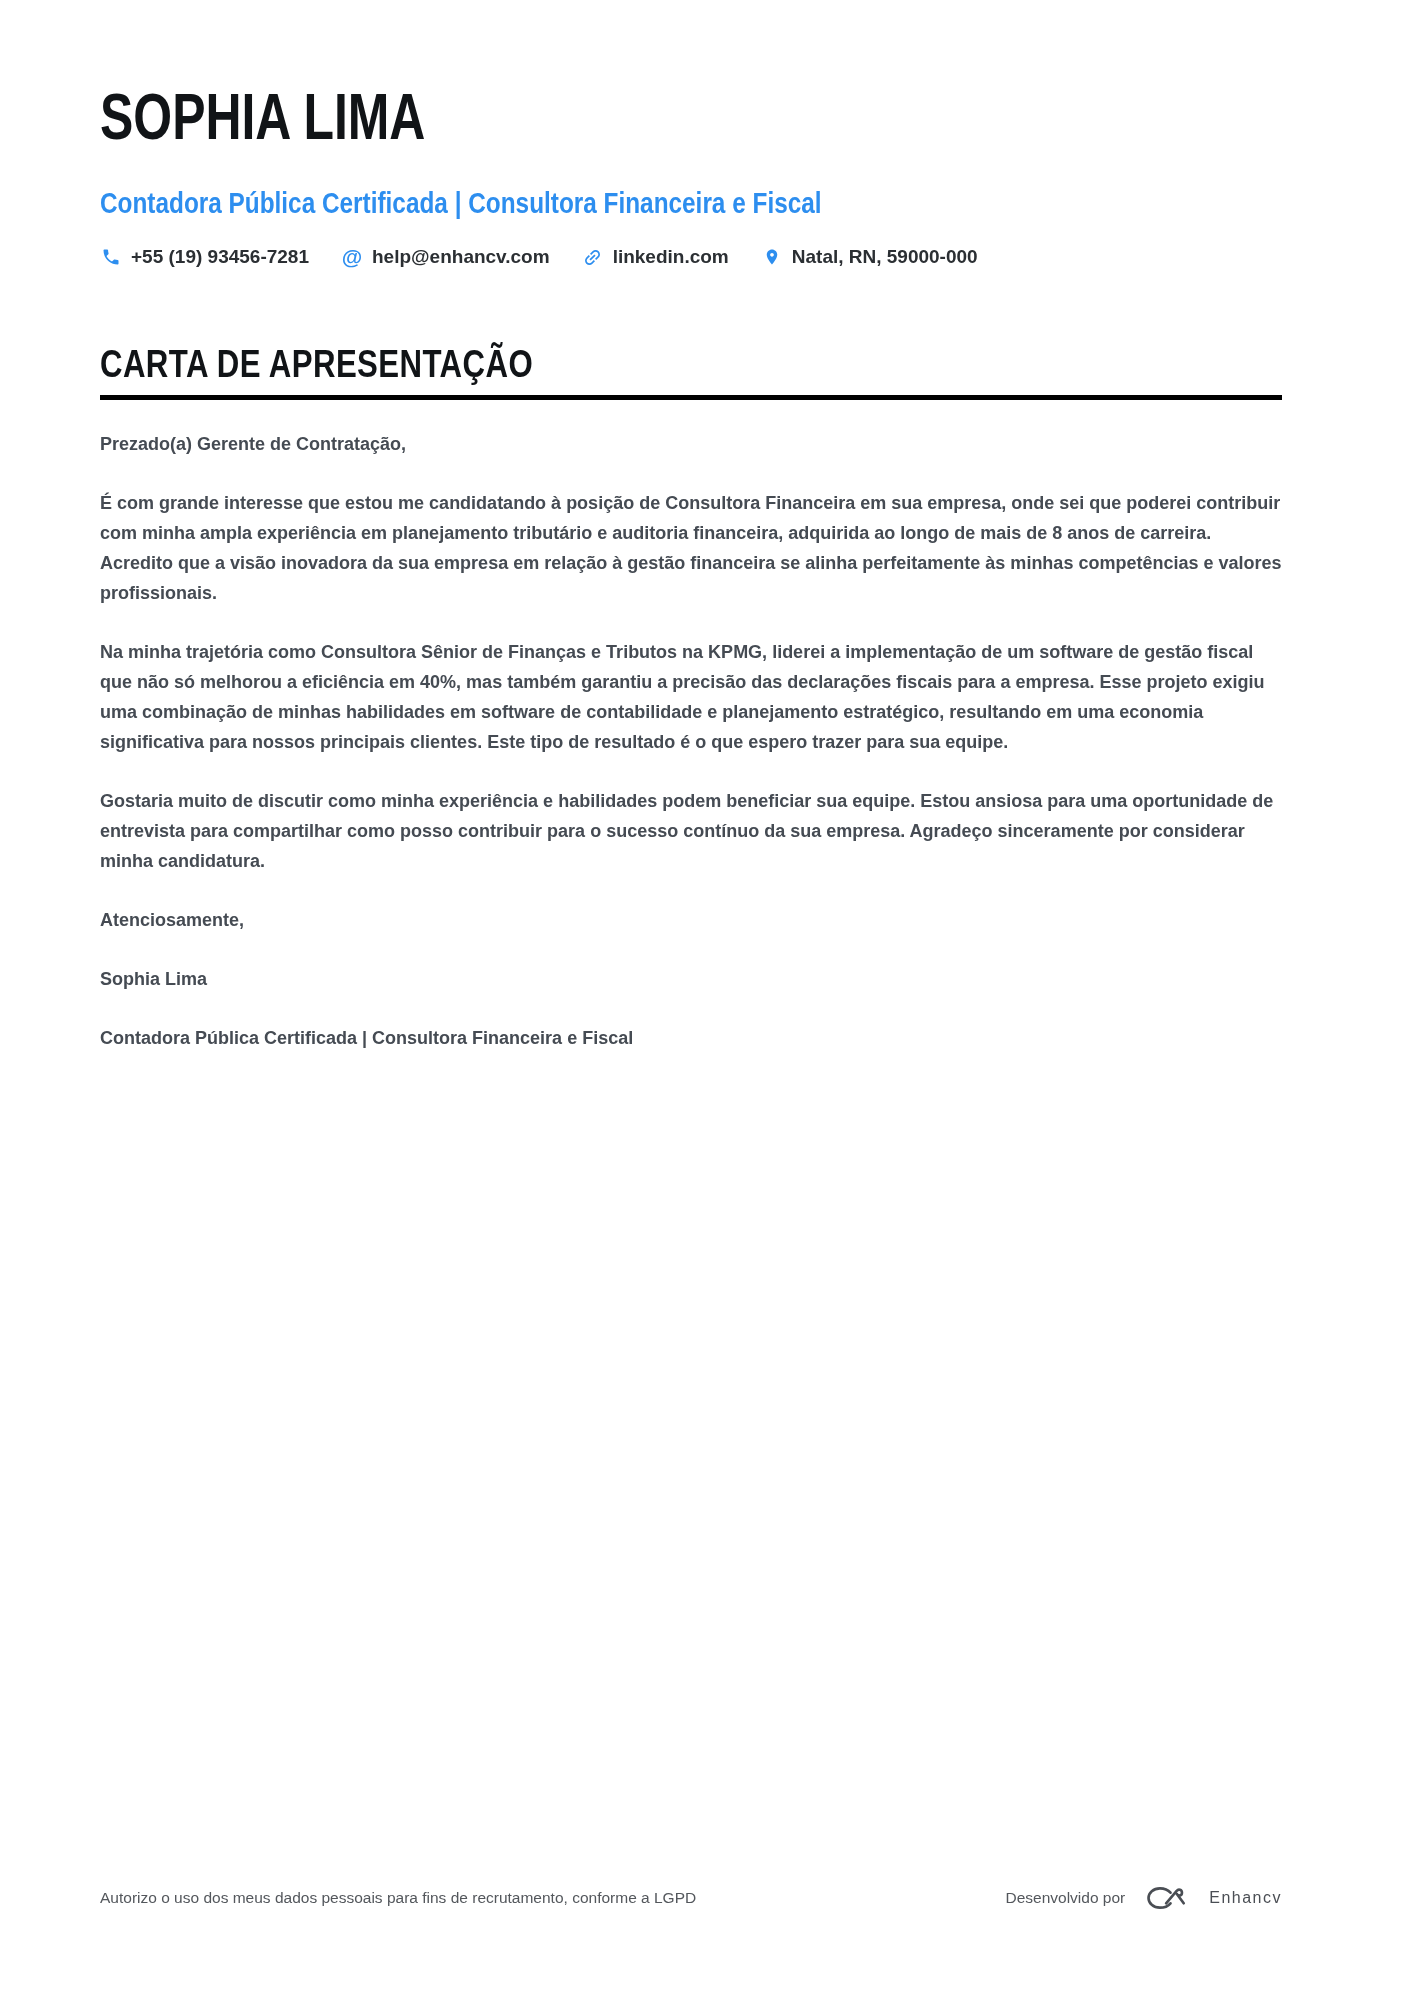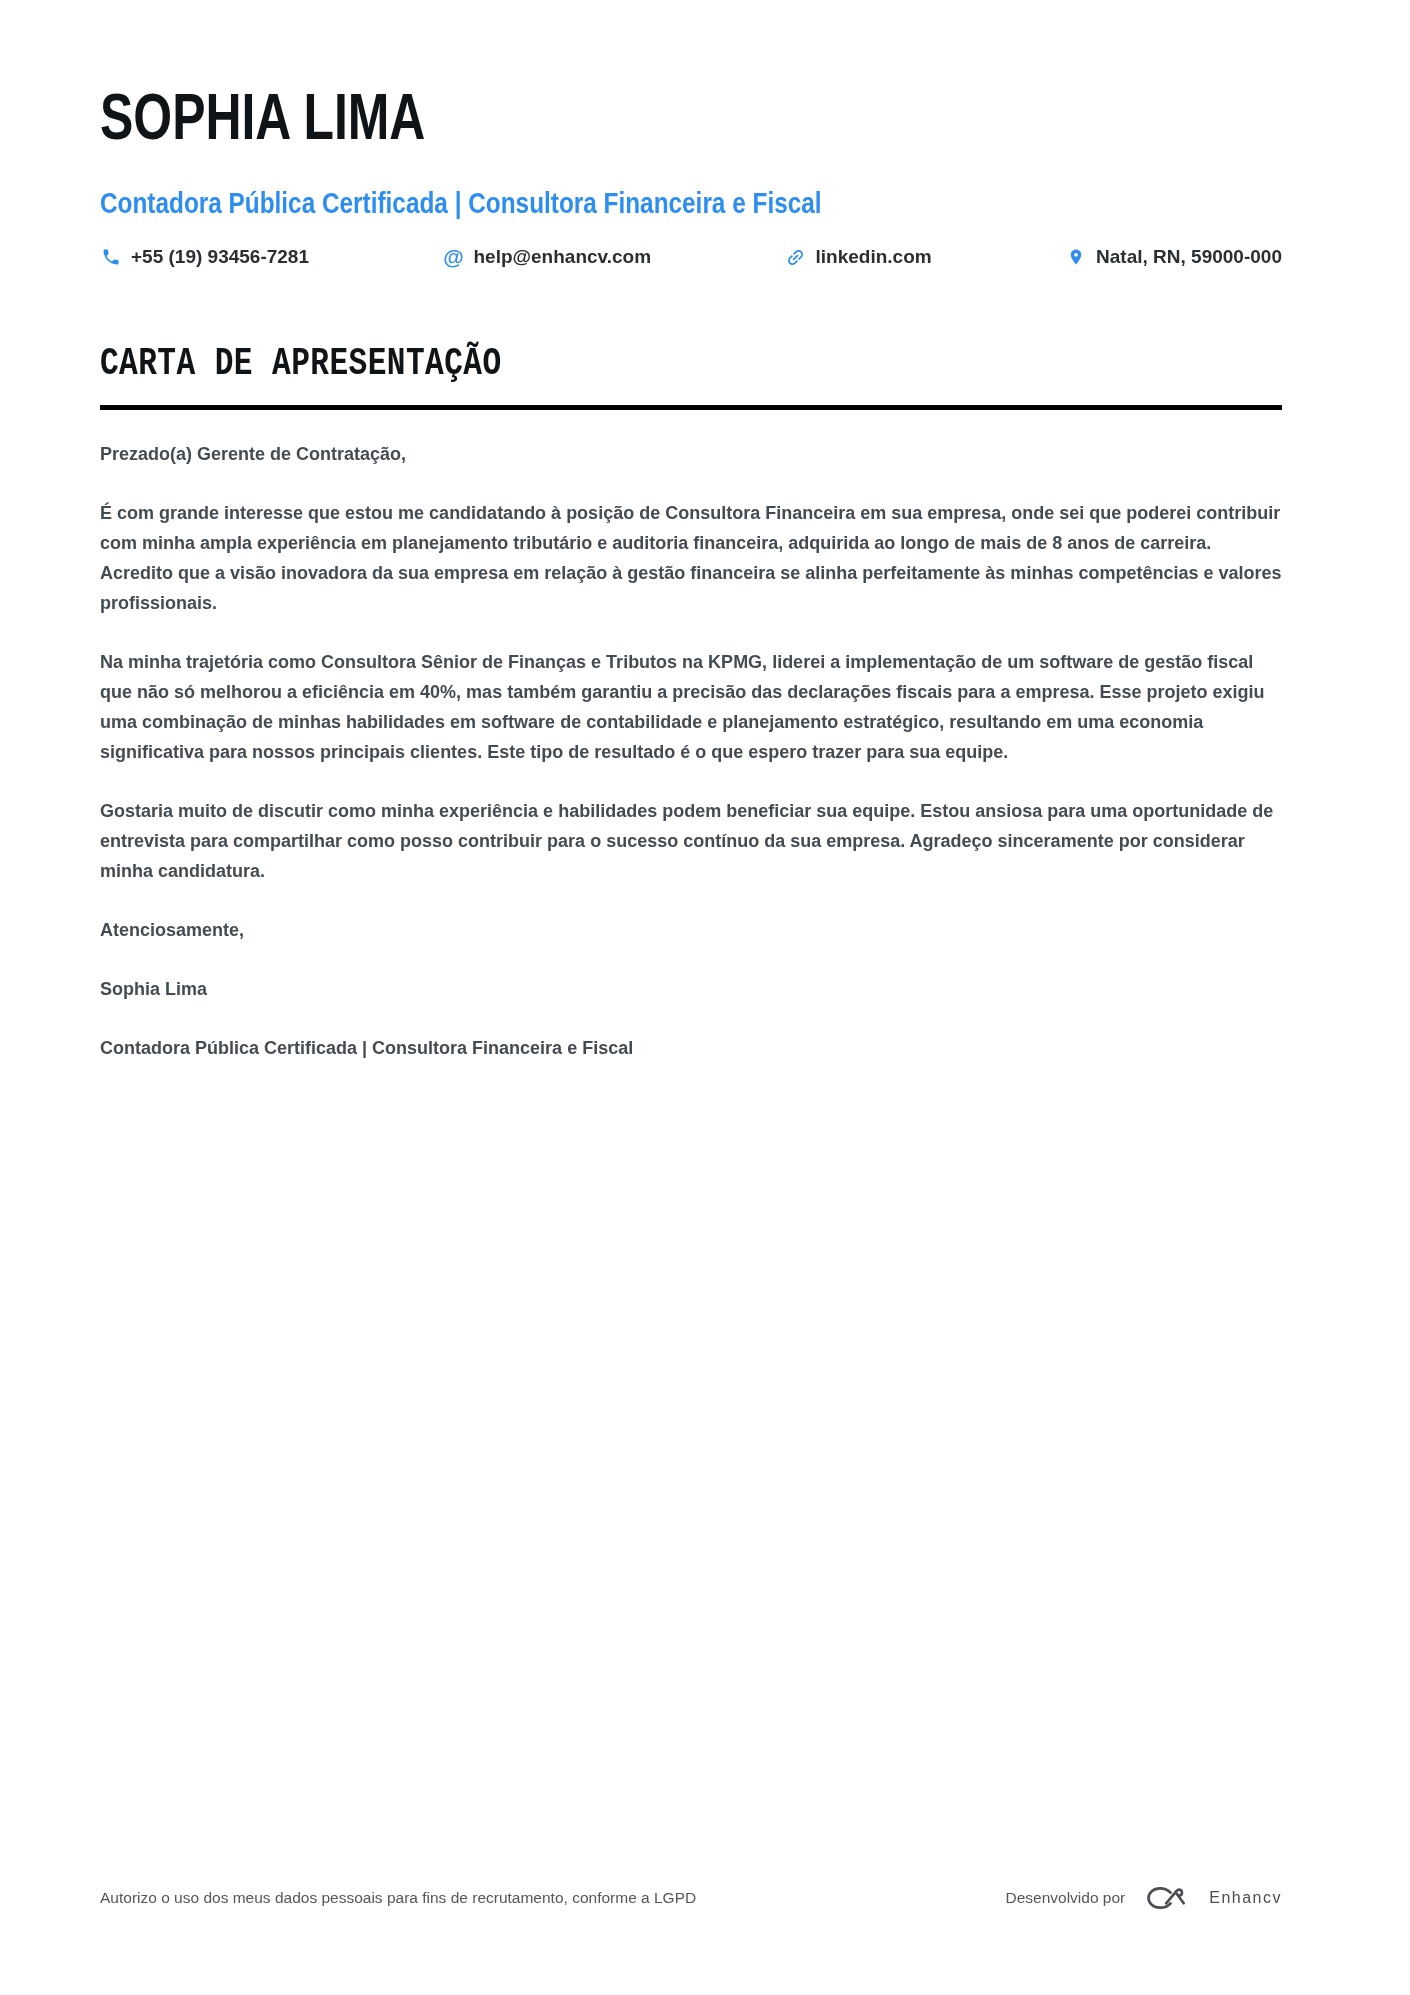--- a/index.html
+++ b/index.html
@@ -45,36 +45,34 @@
     white-space: nowrap;
   }
   .contacts {
     margin-top: 26px;
     display: flex;
     align-items: center;
     gap: 32px;
     font-size: 19px;
     font-weight: 700;
     color: var(--contact-text);
-    justify-content: space-between;
   }
   .contact-item { display: flex; align-items: center; gap: 9px; white-space: nowrap; }
   .contact-item .icon { display: inline-flex; align-items: center; justify-content: center; width: 22px; height: 22px; }
   .contact-item .icon svg { display: block; }
   .at-glyph {
     color: var(--accent);
     font-size: 21px;
     font-weight: 700;
     line-height: 22px;
   }
   .section { margin-top: 74px; }
   .section-title {
     border-bottom: 5px solid var(--rule-color);
-    padding-bottom: 19px;
-    font-family: Liberation Mono, monospace;
+    padding-bottom: 9px;
   }
   .section-title span {
     display: inline-block;
     font-size: 39px;
     font-weight: 800;
     color: var(--title-color);
     letter-spacing: 0.5px;
     transform: scaleX(0.80);
     transform-origin: 0 50%;
     white-space: nowrap;

